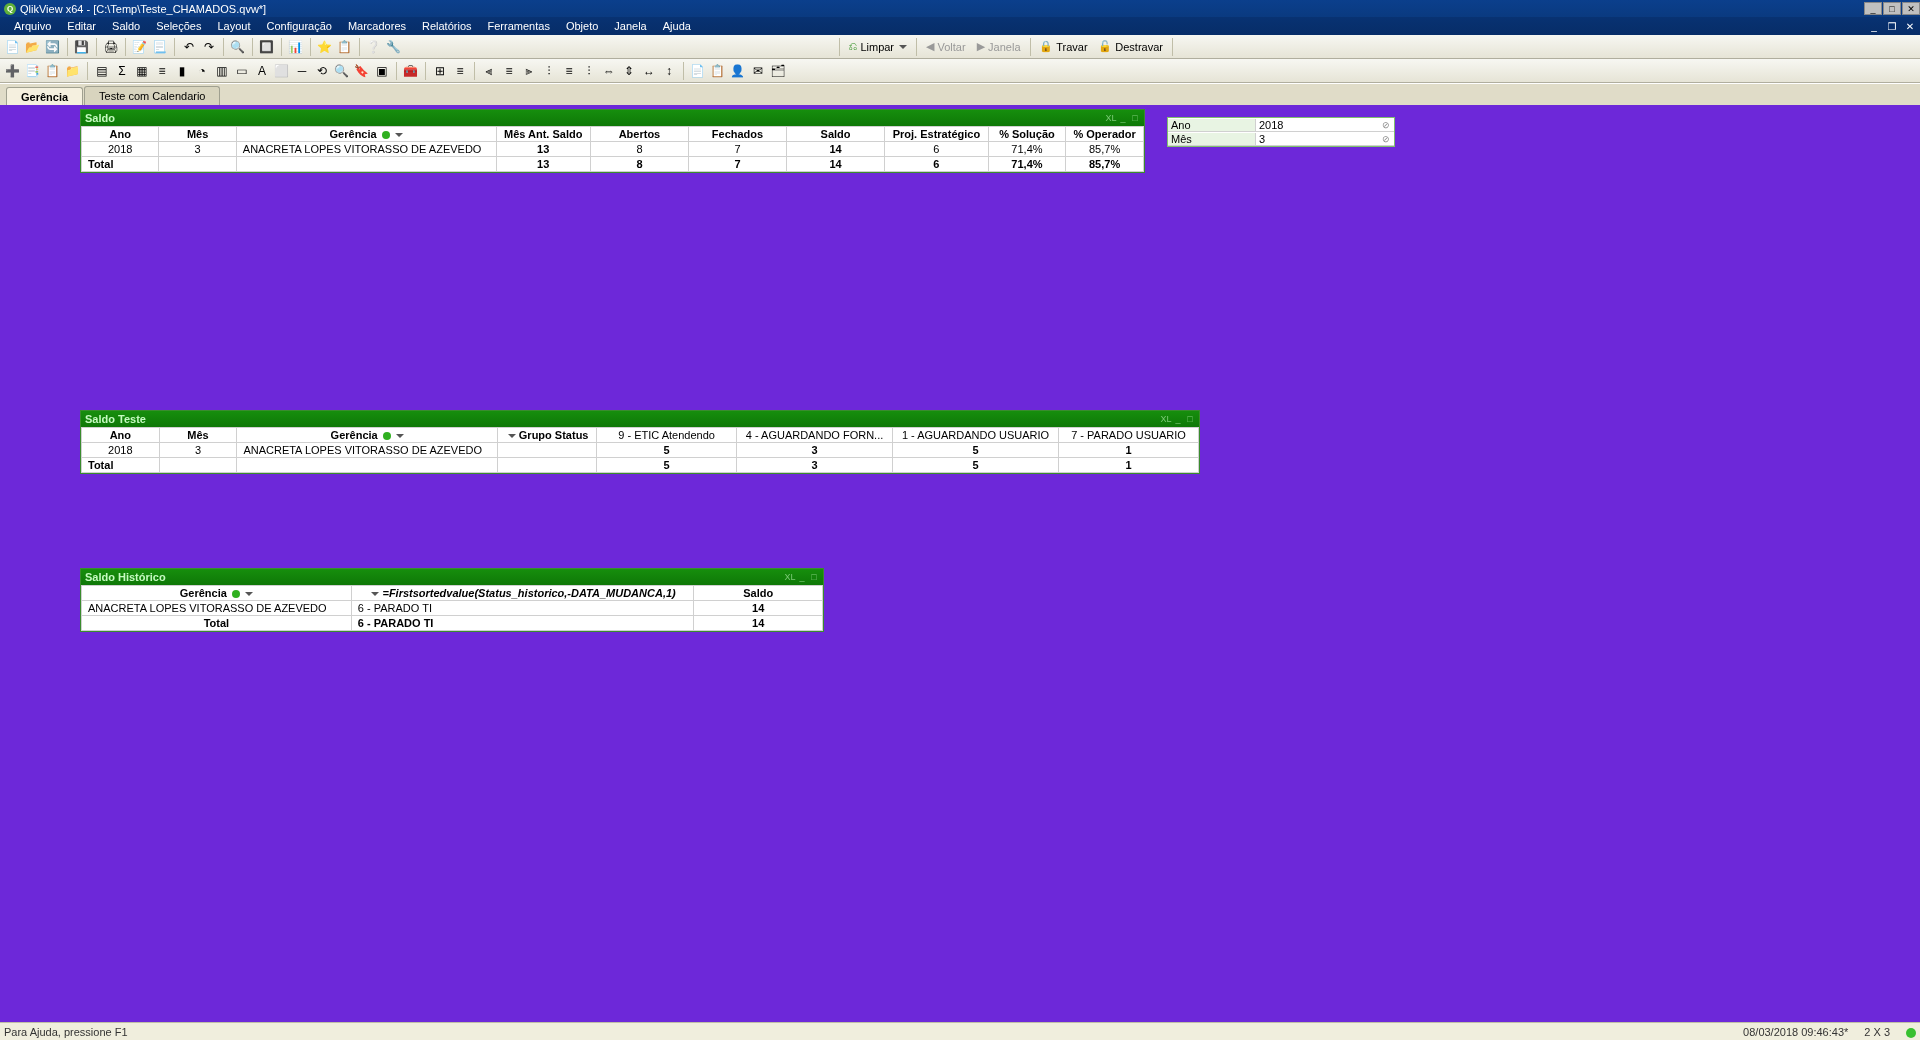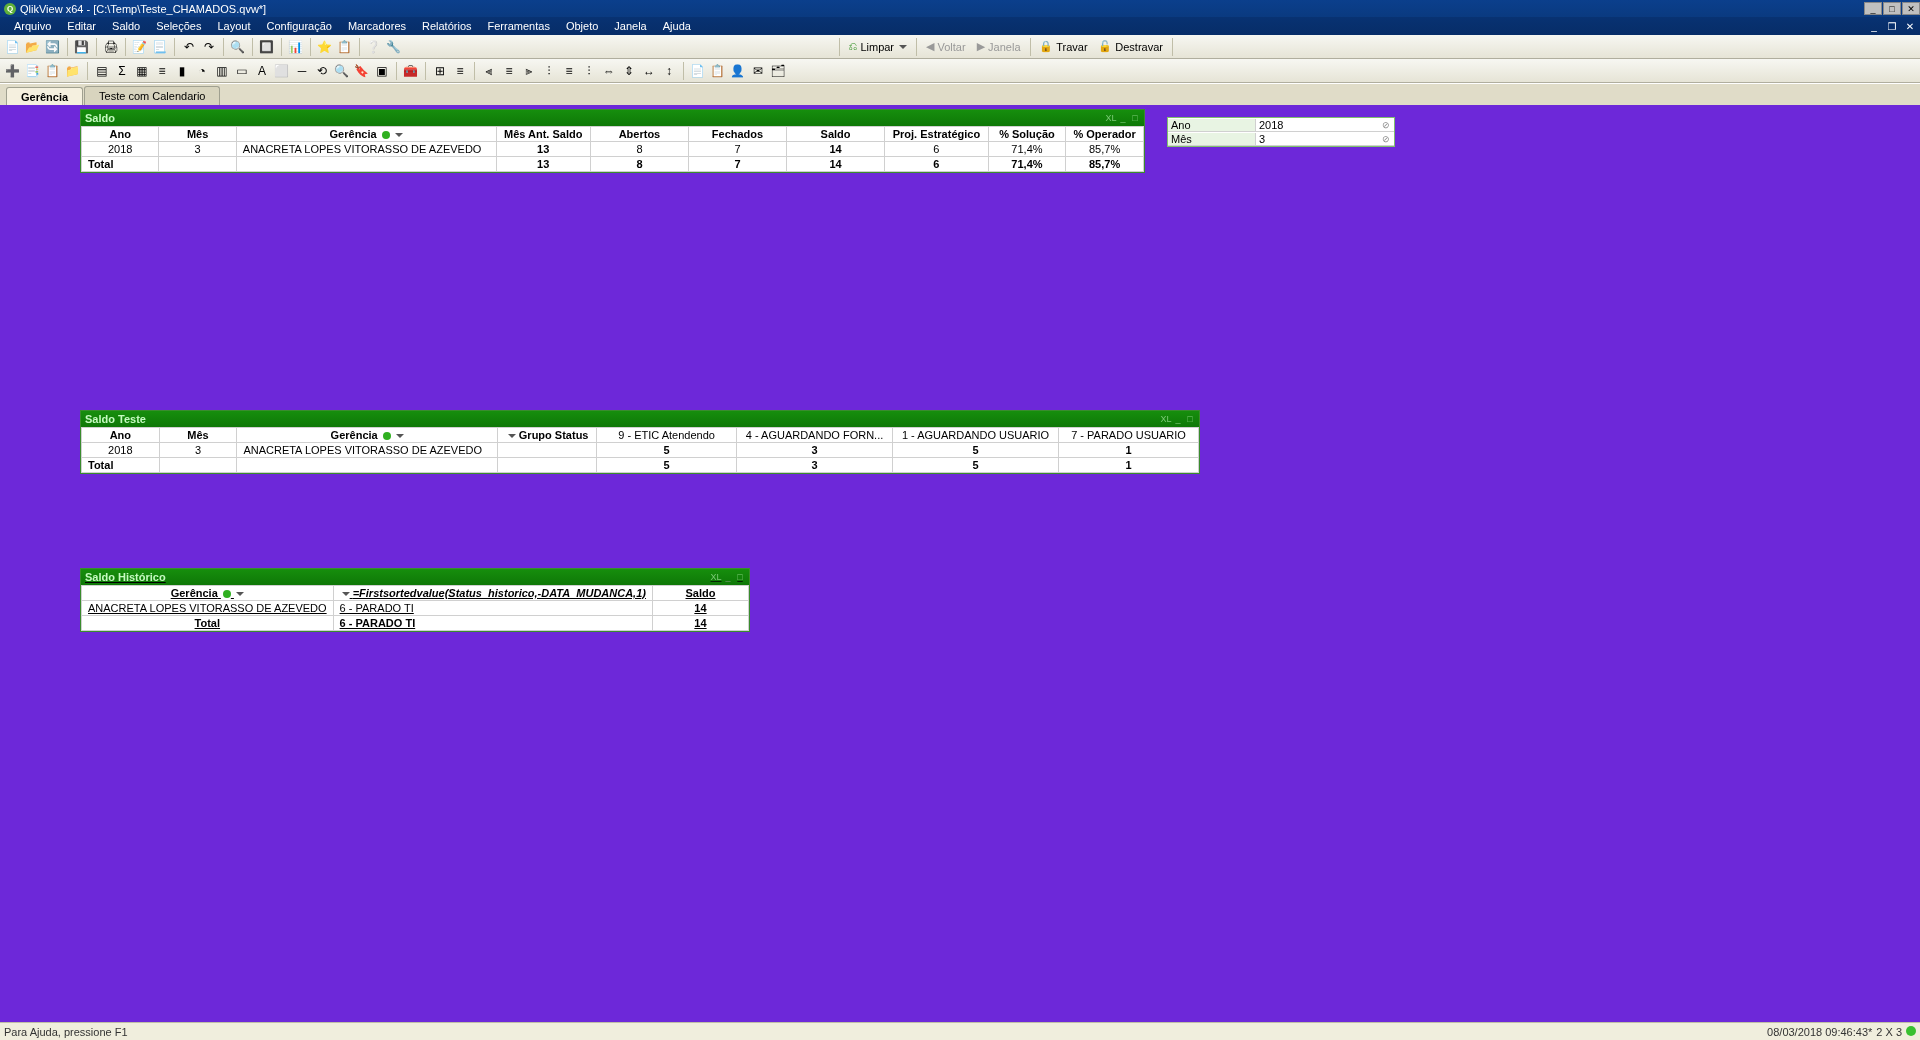--- a/index.html
+++ b/index.html
@@ -41,21 +41,21 @@
   .dropind { display:inline-block; width:0; height:0; border-left:4px solid transparent; border-right:4px solid transparent; border-top:4px solid #555; vertical-align:middle; margin-left:2px; }
   th.expr-hdr { font-style:italic; font-weight:normal; }
 
   .selbox { position:absolute; border:1px solid #7FBF6F; background:#fff; }
   .selrow { display:flex; font-size:11px; border-bottom:1px solid #D0D0D0; height:14px; align-items:center; }
   .selrow .f { width:88px; background:#E8F4E3; padding-left:3px; border-right:1px solid #D0D0D0; }
   .selrow .v { flex:1; padding-left:3px; }
   .selrow .eraser { width:12px; color:#888; font-size:9px; }
 
   .statusbar { position:absolute; bottom:0; left:0; right:0; height:18px; background:#F0EEDD; border-top:1px solid #C0BEA8; display:flex; align-items:center; font-size:11px; padding:0 4px; color:#333; }
-  .statusbar .right { margin-left:auto; display:flex; align-items:flex-start; gap:4px; }
+  .statusbar .right { margin-left:auto; display:flex; align-items:flex-end; gap:16px; }
   .status-dot { width:10px; height:10px; border-radius:50%; background:#38C030; }
 </style>
 </head>
 <body>
 
 <div class="titlebar">
   <div class="docicon">Q</div>
   <span>QlikView x64</span>
   <span>&nbsp;-&nbsp;</span>
   <span>[C:\Temp\Teste_CHAMADOS.qvw*]</span>
@@ -322,21 +322,21 @@
             <td></td>
         <td>5</td>
         <td>3</td>
         <td>5</td>
         <td>1</td>
       </tr>
     </tbody>
       </table>
   </div>
 
-  <div class="obj" style="left:80px; top:463px; width:670px;text-decoration:underline;">
+  <div class="obj" style="left:80px; top:463px; width:744px;">
     <div class="obj-title">
       <span>Saldo Histórico</span>
       <span class="tright">
         <span class="caption-icon">XL</span>
         <span class="caption-icon">_</span>
         <span class="caption-icon">□</span>
       </span>
     </div>
     <table class="pivot">
       <colgroup>

